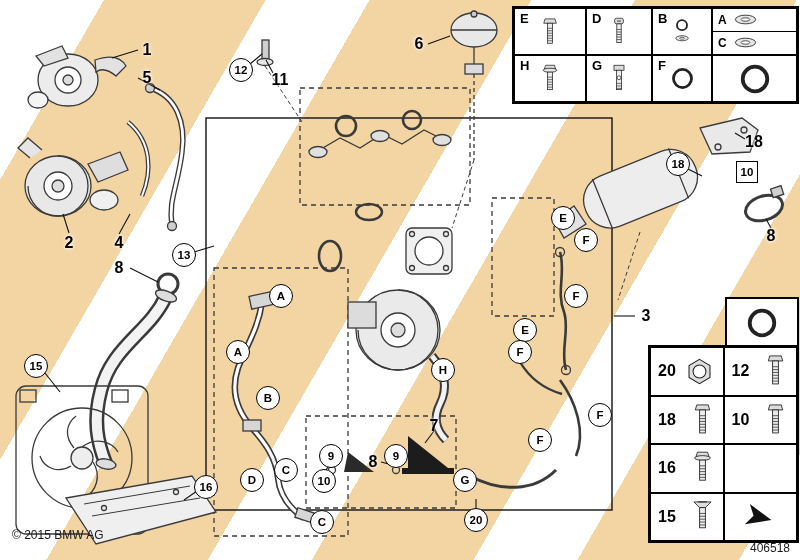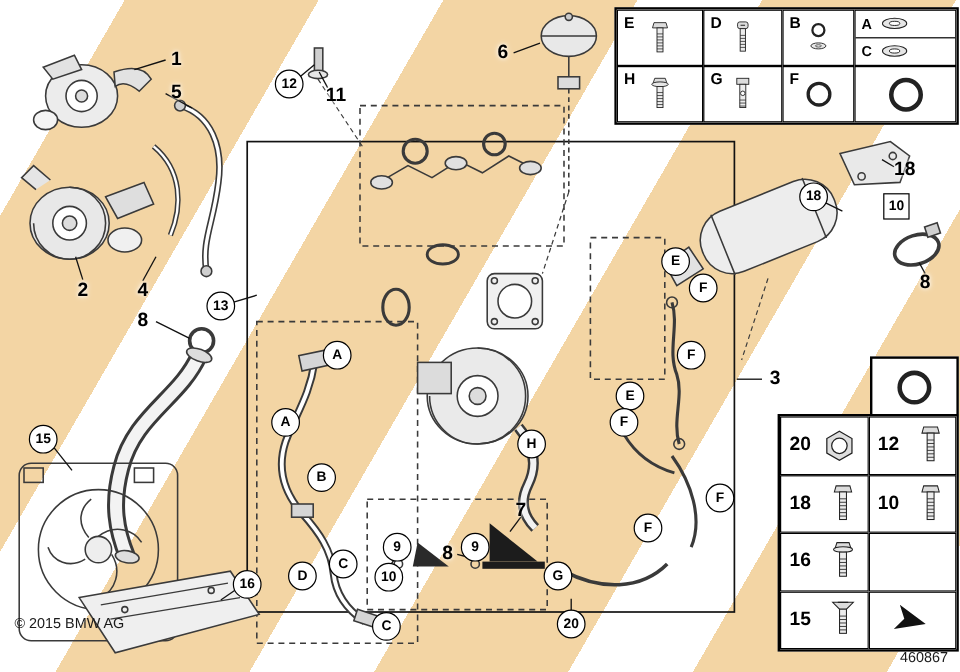--- a/index.html
+++ b/index.html
@@ -35,21 +35,21 @@
   .ic-bolt{width:20px;height:34px;}
   .ic-boltB{width:23px;height:38px;}
   .ic-nut{width:29px;height:29px;}
   .ic-washer{width:27px;height:13px;}
   .ic-oring{width:25px;height:25px;}
   .ic-oringL{width:34px;height:34px;}
   .ic-bw{width:20px;height:38px;}
   .ic-arrow{width:32px;height:32px;}
 
   .footer-text{position:absolute;font-size:12px;color:#1a1a1a;z-index:6;}
-  #copyright{left:12px;top:512px;text-align:right;}
+  #copyright{left:12px;top:528px;text-align:right;}
   #diagram-number{right:10px;top:541px;}
 </style>
 </head>
 <body>
 
 <div id="stage">
   <div id="stripes"></div>
 
   <svg width="0" height="0" style="position:absolute" aria-hidden="true">
     <defs>
@@ -431,14 +431,14 @@
         </svg>
     </div>
     <div class="hw-cell">
       <svg class="ic-arrow" style="margin:0 auto">
           <use href="#s-arrow"></use>
         </svg>
     </div>
   </div>
 
   <div class="footer-text" id="copyright">© 2015 BMW AG</div>
-  <div class="footer-text" id="diagram-number">460867</div>
+  <div class="footer-text" id="diagram-number">406518</div>
 </div>
 
 </body></html>

